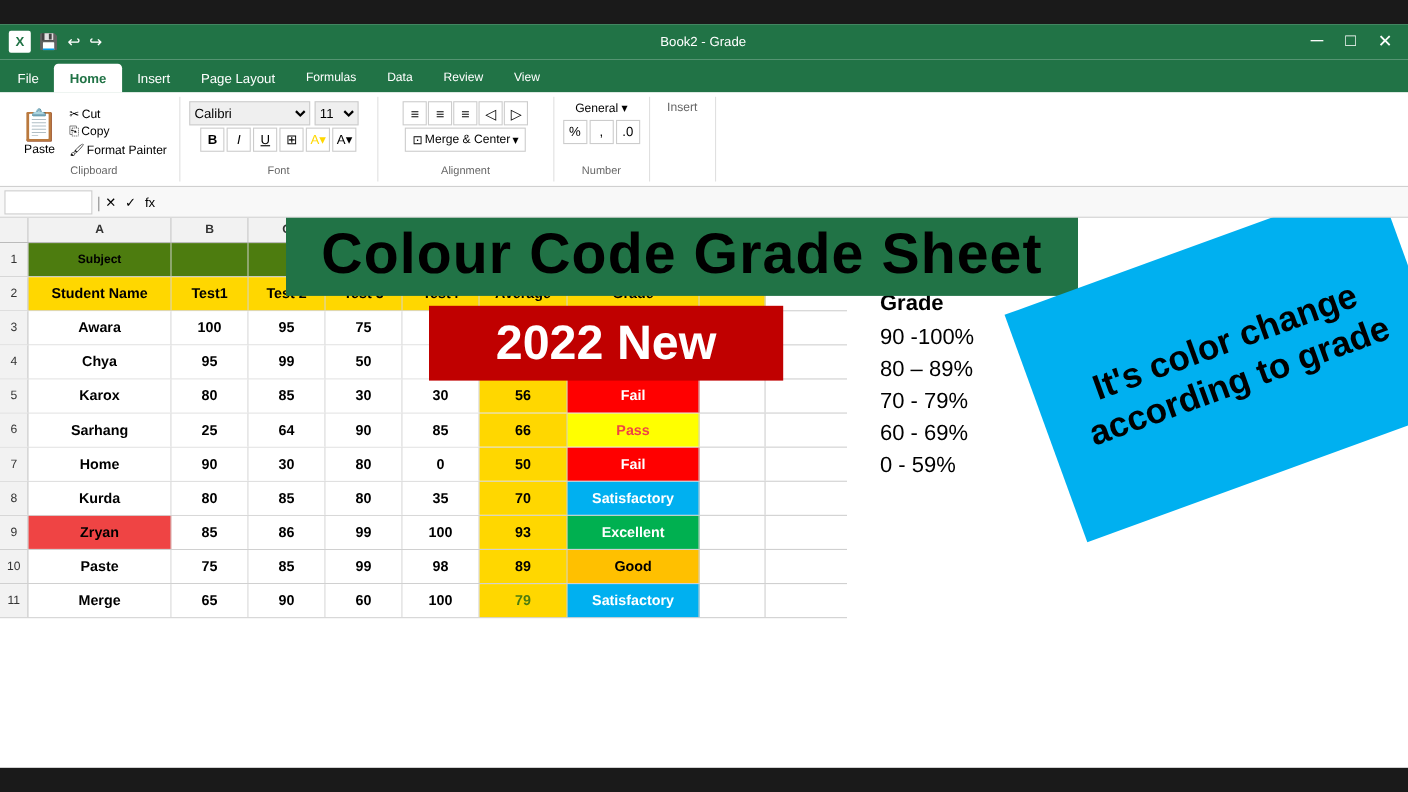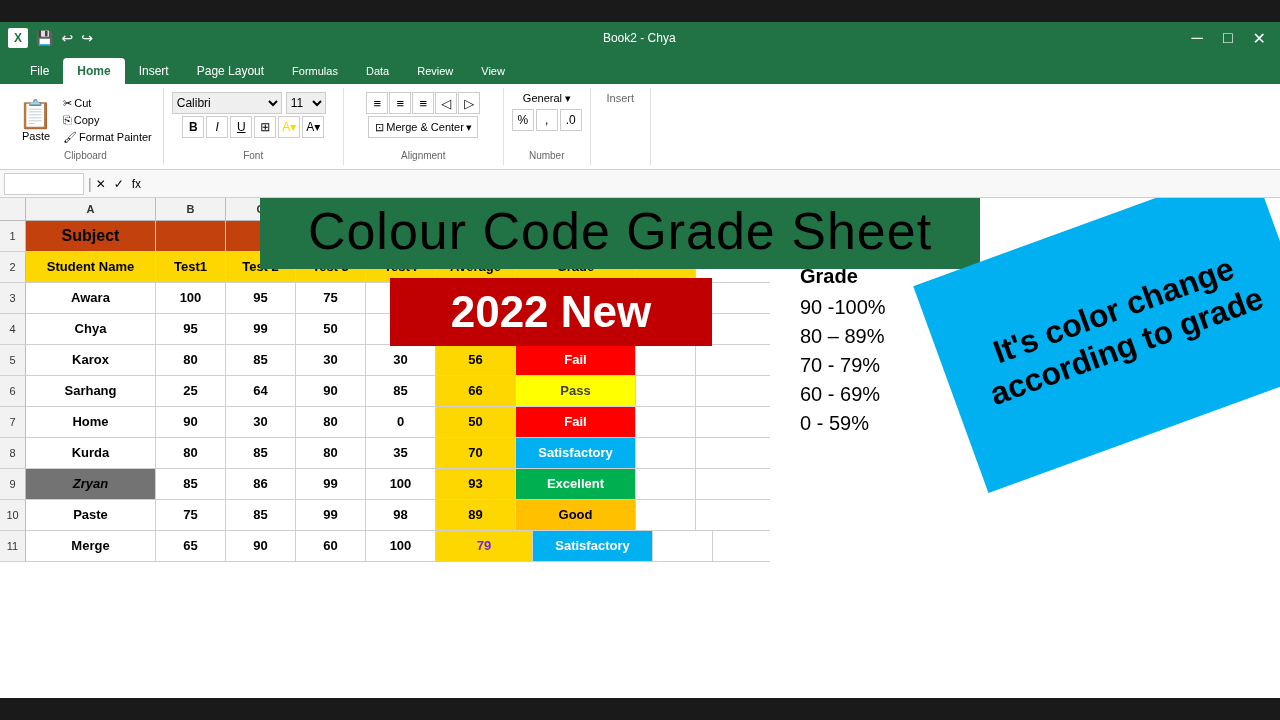--- a/index.html
+++ b/index.html
@@ -19,21 +19,21 @@
     }
     .title-bar-icon { width: 20px; height: 20px; background: #fff; border-radius: 2px; display: flex; align-items: center; justify-content: center; }
     .title-bar-center { flex: 1; text-align: center; color: #fff; font-size: 12px; }
 
     
     .tab-bar {
       background: #217346;
       height: 30px;
       display: flex;
       align-items: flex-end;
-      padding: 0 16px;
+      padding: 0 2px;
     }
     .tab {
       padding: 4px 14px;
       font-size: 12px;
       color: #fff;
       cursor: pointer;
       border-radius: 4px 4px 0 0;
       background: transparent;
       height: 26px;
       display: flex;
@@ -183,21 +183,21 @@
       text-align: center;
       font-size: 13px;
       font-weight: bold;
       height: 30px;
       line-height: 30px;
       border-right: 1px solid #d0d0d0;
       overflow: hidden;
     }
 
     
-    .row-header .sheet-cell { background: #c2410c; font-weight: bold; font-size: 16px; }
+    .row-header .sheet-cell { background: #4d7c0f; font-weight: bold; font-size: 11px; }
 
     
     .row-labels .sheet-cell { background: #FFD700; font-weight: bold; color: #000; }
 
     
     .right-panel {
       flex: 1;
       padding: 20px 30px;
       background: #fff;
       overflow: hidden;
@@ -254,21 +254,21 @@
       width: 720px;
       height: 76px;
       background: #217346;
       display: flex;
       align-items: center;
       justify-content: center;
       z-index: 10;
     }
     .banner-green-text {
       font-size: 52px;
-      font-weight: 400;
+      font-weight: 700;
       color: #000;
       letter-spacing: 1px;
     }
     .banner-red {
       position: absolute;
       top: 80px;
       left: 390px;
       width: 322px;
       height: 68px;
       background: #C00000;
@@ -327,21 +327,21 @@
 
 <div class="top-bar"></div>
 
 <div class="title-bar">
   <div class="title-bar-icon">
     <span style="color:#217346;font-weight:bold;font-size:12px;">X</span>
   </div>
   <div style="color:#fff;font-size:14px;cursor:pointer;">💾</div>
   <div style="color:#fff;font-size:14px;cursor:pointer;">↩</div>
   <div style="color:#fff;font-size:14px;cursor:pointer;">↪</div>
-  <div class="title-bar-center">Book2 - Chya</div>
+  <div class="title-bar-center">Book2 - Grade</div>
   <div style="color:#fff;font-size:16px;cursor:pointer;padding:0 6px;">─</div>
   <div style="color:#fff;font-size:16px;cursor:pointer;padding:0 6px;">□</div>
   <div style="color:#fff;font-size:16px;cursor:pointer;padding:0 6px;">✕</div>
 </div>
 
 <div class="tab-bar">
   <div class="tab">File</div>
   <div class="tab active">Home</div>
   <div class="tab">Insert</div>
   <div class="tab">Page Layout</div>
@@ -515,21 +515,21 @@
           <div class="sheet-cell" style="width: 60px;"></div>
         </div>
         <div class="sheet-row">
           <div class="row-num">6</div>
           <div class="sheet-cell" style="width: 130px; background: rgb(255, 255, 255); text-align: center;">Sarhang</div>
           <div class="sheet-cell" style="width: 70px; background: rgb(255, 255, 255);">25</div>
           <div class="sheet-cell" style="width: 70px; background: rgb(255, 255, 255);">64</div>
           <div class="sheet-cell" style="width: 70px; background: rgb(255, 255, 255);">90</div>
           <div class="sheet-cell" style="width: 70px; background: rgb(255, 255, 255);">85</div>
           <div class="sheet-cell" style="width: 80px; background: rgb(255, 215, 0); color: rgb(0, 0, 0);">66</div>
-          <div class="sheet-cell" style="width: 120px; background: rgb(255, 255, 0); color: #404040;">Pass</div>
+          <div class="sheet-cell" style="width: 120px; background: rgb(255, 255, 0); color: #ef4444;">Pass</div>
           <div class="sheet-cell" style="width: 60px;"></div>
         </div>
         <div class="sheet-row">
           <div class="row-num">7</div>
           <div class="sheet-cell" style="width: 130px; background: rgb(255, 255, 255);">Home</div>
           <div class="sheet-cell" style="width: 70px; background: rgb(255, 255, 255);">90</div>
           <div class="sheet-cell" style="width: 70px; background: rgb(255, 255, 255);">30</div>
           <div class="sheet-cell" style="width: 70px; background: rgb(255, 255, 255);">80</div>
           <div class="sheet-cell" style="width: 70px; background: rgb(255, 255, 255);">0</div>
           <div class="sheet-cell" style="width: 80px; background: rgb(255, 215, 0); color: rgb(0, 0, 0);">50</div>
@@ -542,21 +542,21 @@
           <div class="sheet-cell" style="width: 70px; background: rgb(255, 255, 255);">80</div>
           <div class="sheet-cell" style="width: 70px; background: rgb(255, 255, 255);">85</div>
           <div class="sheet-cell" style="width: 70px; background: rgb(255, 255, 255);">80</div>
           <div class="sheet-cell" style="width: 70px; background: rgb(255, 255, 255);">35</div>
           <div class="sheet-cell" style="width: 80px; background: rgb(255, 215, 0); color: rgb(0, 0, 0);">70</div>
           <div class="sheet-cell" style="width: 120px; background: rgb(0, 176, 240); color: rgb(255, 255, 255);">Satisfactory</div>
           <div class="sheet-cell" style="width: 60px;"></div>
         </div>
         <div class="sheet-row">
           <div class="row-num">9</div>
-          <div class="sheet-cell" style="width: 130px; background: #737373; font-style: italic;">Zryan</div>
+          <div class="sheet-cell" style="width: 130px; background: #ef4444;">Zryan</div>
           <div class="sheet-cell" style="width: 70px; background: rgb(255, 255, 255);">85</div>
           <div class="sheet-cell" style="width: 70px; background: rgb(255, 255, 255);">86</div>
           <div class="sheet-cell" style="width: 70px; background: rgb(255, 255, 255);">99</div>
           <div class="sheet-cell" style="width: 70px; background: rgb(255, 255, 255);">100</div>
           <div class="sheet-cell" style="width: 80px; background: rgb(255, 215, 0); color: rgb(0, 0, 0);">93</div>
           <div class="sheet-cell" style="width: 120px; background: rgb(0, 176, 80); color: rgb(255, 255, 255);">Excellent</div>
           <div class="sheet-cell" style="width: 60px;"></div>
         </div>
         <div class="sheet-row">
           <div class="row-num">10</div>
@@ -569,21 +569,21 @@
           <div class="sheet-cell" style="width: 120px; background: rgb(255, 192, 0); color: rgb(0, 0, 0);">Good</div>
           <div class="sheet-cell" style="width: 60px;"></div>
         </div>
         <div class="sheet-row">
           <div class="row-num">11</div>
           <div class="sheet-cell" style="width: 130px; background: rgb(255, 255, 255);">Merge</div>
           <div class="sheet-cell" style="width: 70px; background: rgb(255, 255, 255);">65</div>
           <div class="sheet-cell" style="width: 70px; background: rgb(255, 255, 255);">90</div>
           <div class="sheet-cell" style="width: 70px; background: rgb(255, 255, 255);">60</div>
           <div class="sheet-cell" style="width: 70px; background: rgb(255, 255, 255);">100</div>
-          <div class="sheet-cell" style="width: 97px; background: rgb(255, 215, 0); color: #6d28d9;">79</div>
+          <div class="sheet-cell" style="width: 80px; background: rgb(255, 215, 0); color: #4d7c0f;">79</div>
           <div class="sheet-cell" style="width: 120px; background: rgb(0, 176, 240); color: rgb(255, 255, 255);">Satisfactory</div>
           <div class="sheet-cell" style="width: 60px;"></div>
         </div>
       </div>
   </div>
 
   <div class="right-panel">
     <div class="grading-title">Grading scale:</div>
     <div class="grading-table">
       <div class="grading-header-row">

